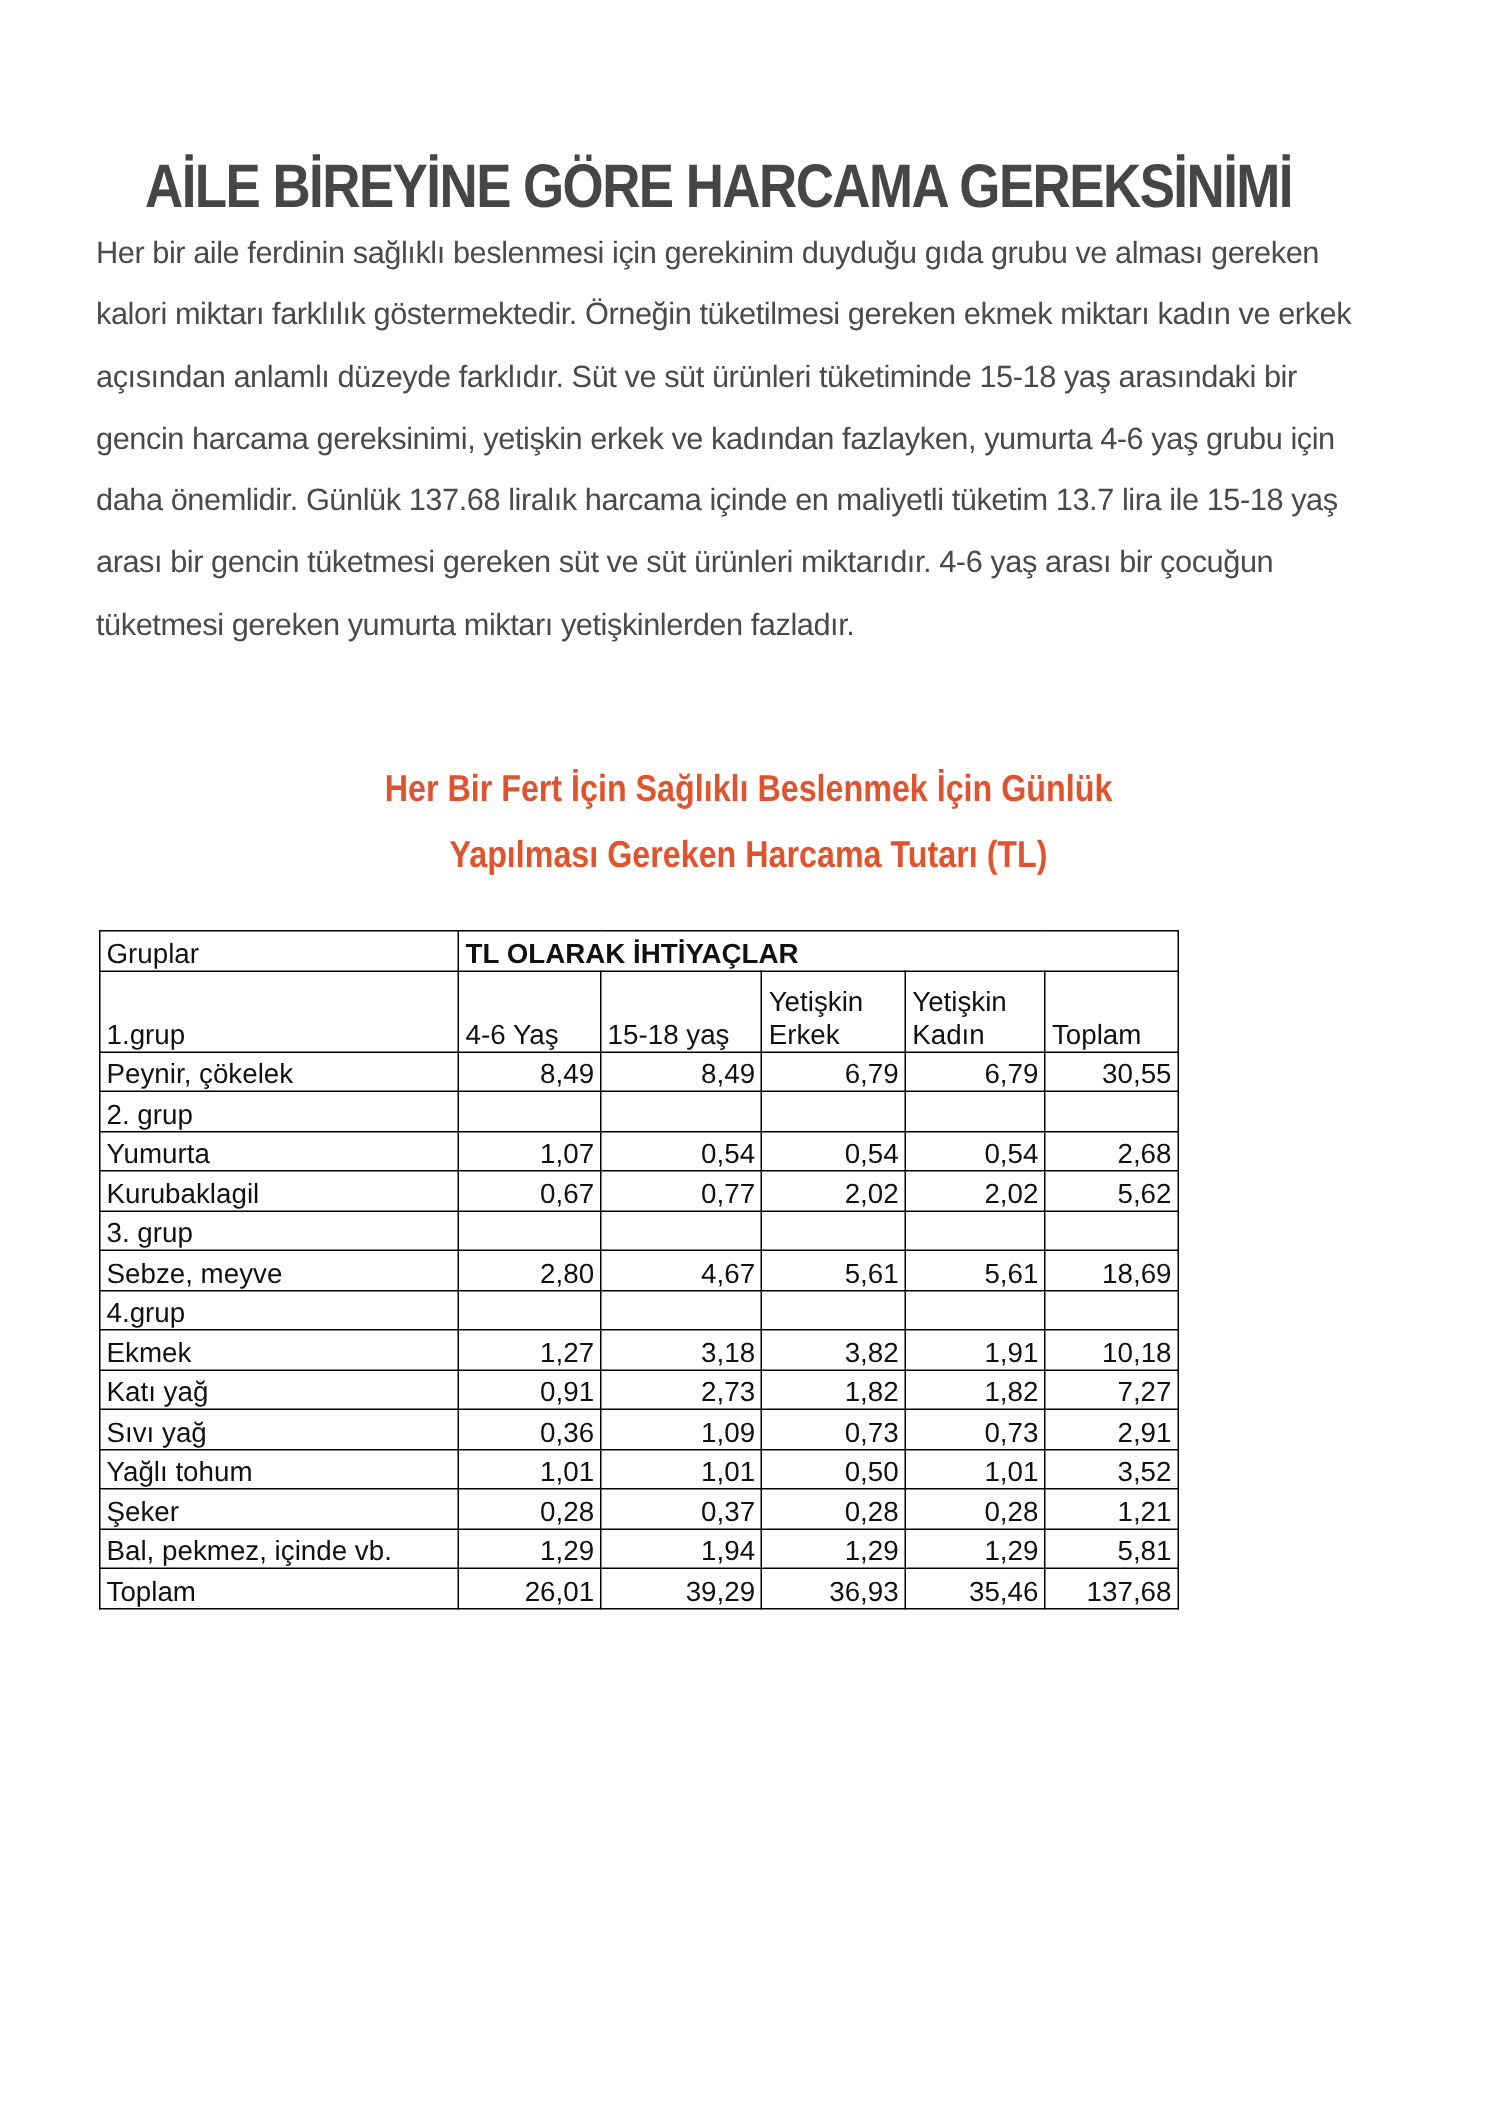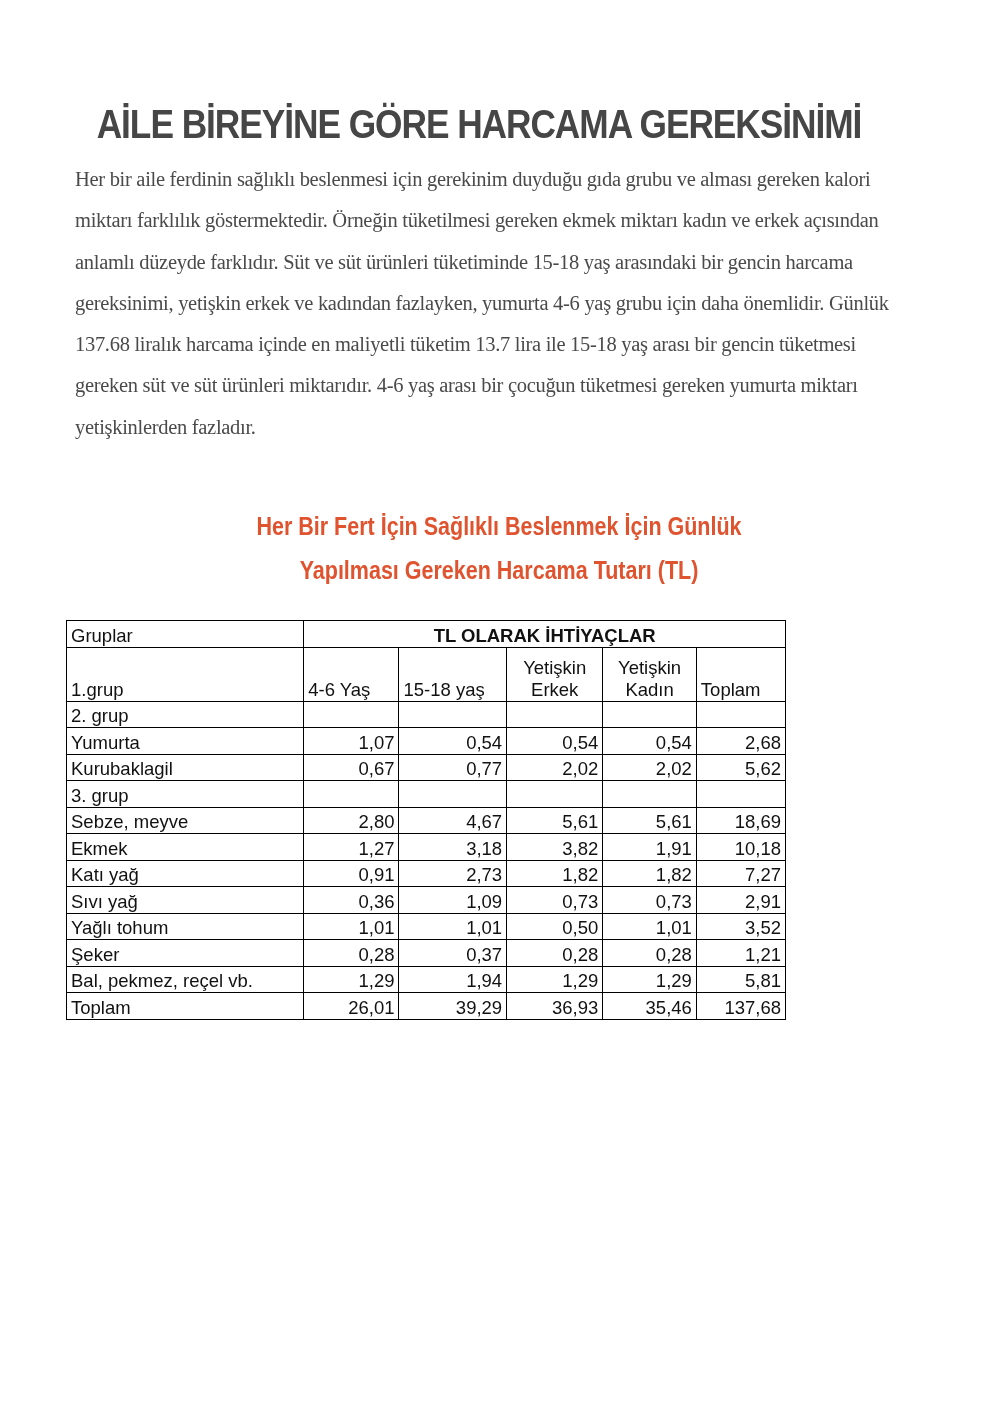--- a/index.html
+++ b/index.html
@@ -9,41 +9,41 @@
     font-family: "Liberation Sans", sans-serif; font-weight: bold;
     font-size: 41px; color: #464646; letter-spacing: -1.2px;
     transform: scaleX(0.86); transform-origin: 479px 0;
     white-space: nowrap;
   }
   .intro {
     position: absolute; left: 64px; top: 148px; width: 860px;
     font-family: "Liberation Sans", sans-serif; font-size: 20.5px;
     line-height: 41.3px; color: #4a4a4a; letter-spacing: -0.3px;
   }
-  .intro p { margin: 11px; font-family: Liberation Serif, serif; }
+  .intro p { margin: 0; }
   .table-title {
     position: absolute; left: 0; top: 504px; width: 998px; text-align: center;
     font-family: "Liberation Sans", sans-serif; font-weight: bold;
     font-size: 25px; line-height: 44px; color: #e0532f;
     transform: scaleX(0.86); transform-origin: 499px 0;
   }
   .table-title div { white-space: nowrap; }
   table.data {
     position: absolute; left: 66px; top: 620px; width: 720px;
     border-collapse: collapse;
     font-family: "Liberation Sans", sans-serif; font-size: 18.5px; color: #111;
   }
   table.data td {
     border: 1.5px solid #000; padding: 0 4px; height: 25.5px;
     vertical-align: bottom; line-height: 22px; white-space: nowrap;
   }
   table.data td.num { text-align: right; padding-right: 4px; }
   table.data td.lbl { text-align: left; }
   table.data tr.hdr2 td { height: 53px; margin-top: 40px; }
-  table.data td.center { text-align: center; }
+  table.data td.center { }
   table.data td.bold { font-weight: bold; }
   .c0 { width: 262px; } .c1 { width: 108px; } .c2 { width: 117px; }
   .c3 { width: 109px; } .c4 { width: 105px; } .c5 { width: 100px; }
 </style>
 </head>
 <body>
 
 <h1 class="page-title">AİLE BİREYİNE GÖRE HARCAMA GEREKSİNİMİ</h1>
 
 <div class="intro">
@@ -77,20 +77,28 @@
         <div>Yetişkin</div>
         <div>Erkek</div>
       </td>
       <td class="center">
         <div>Yetişkin</div>
         <div>Kadın</div>
       </td>
       <td class="lbl">Toplam</td>
     </tr>
       <tr>
+        <td class="lbl">Peynir, çökelek</td>
+        <td class="num">8,49</td>
+        <td class="num">8,49</td>
+        <td class="num">6,79</td>
+        <td class="num">6,79</td>
+        <td class="num">30,55</td>
+      </tr>
+      <tr>
         <td class="lbl">2. grup</td>
         <td class="num"></td>
         <td class="num"></td>
         <td class="num"></td>
         <td class="num"></td>
         <td class="num"></td>
       </tr>
       <tr>
         <td class="lbl">Yumurta</td>
         <td class="num">1,07</td>
@@ -117,20 +125,28 @@
       </tr>
       <tr>
         <td class="lbl">Sebze, meyve</td>
         <td class="num">2,80</td>
         <td class="num">4,67</td>
         <td class="num">5,61</td>
         <td class="num">5,61</td>
         <td class="num">18,69</td>
       </tr>
       <tr>
+        <td class="lbl">4.grup</td>
+        <td class="num"></td>
+        <td class="num"></td>
+        <td class="num"></td>
+        <td class="num"></td>
+        <td class="num"></td>
+      </tr>
+      <tr>
         <td class="lbl">Ekmek</td>
         <td class="num">1,27</td>
         <td class="num">3,18</td>
         <td class="num">3,82</td>
         <td class="num">1,91</td>
         <td class="num">10,18</td>
       </tr>
       <tr>
         <td class="lbl">Katı yağ</td>
         <td class="num">0,91</td>
@@ -157,21 +173,21 @@
       </tr>
       <tr>
         <td class="lbl">Şeker</td>
         <td class="num">0,28</td>
         <td class="num">0,37</td>
         <td class="num">0,28</td>
         <td class="num">0,28</td>
         <td class="num">1,21</td>
       </tr>
       <tr>
-        <td class="lbl">Bal, pekmez, reçel vb.</td>
+        <td class="lbl">Bal, pekmez, içinde vb.</td>
         <td class="num">1,29</td>
         <td class="num">1,94</td>
         <td class="num">1,29</td>
         <td class="num">1,29</td>
         <td class="num">5,81</td>
       </tr>
       <tr>
         <td class="lbl">Toplam</td>
         <td class="num">26,01</td>
         <td class="num">39,29</td>

